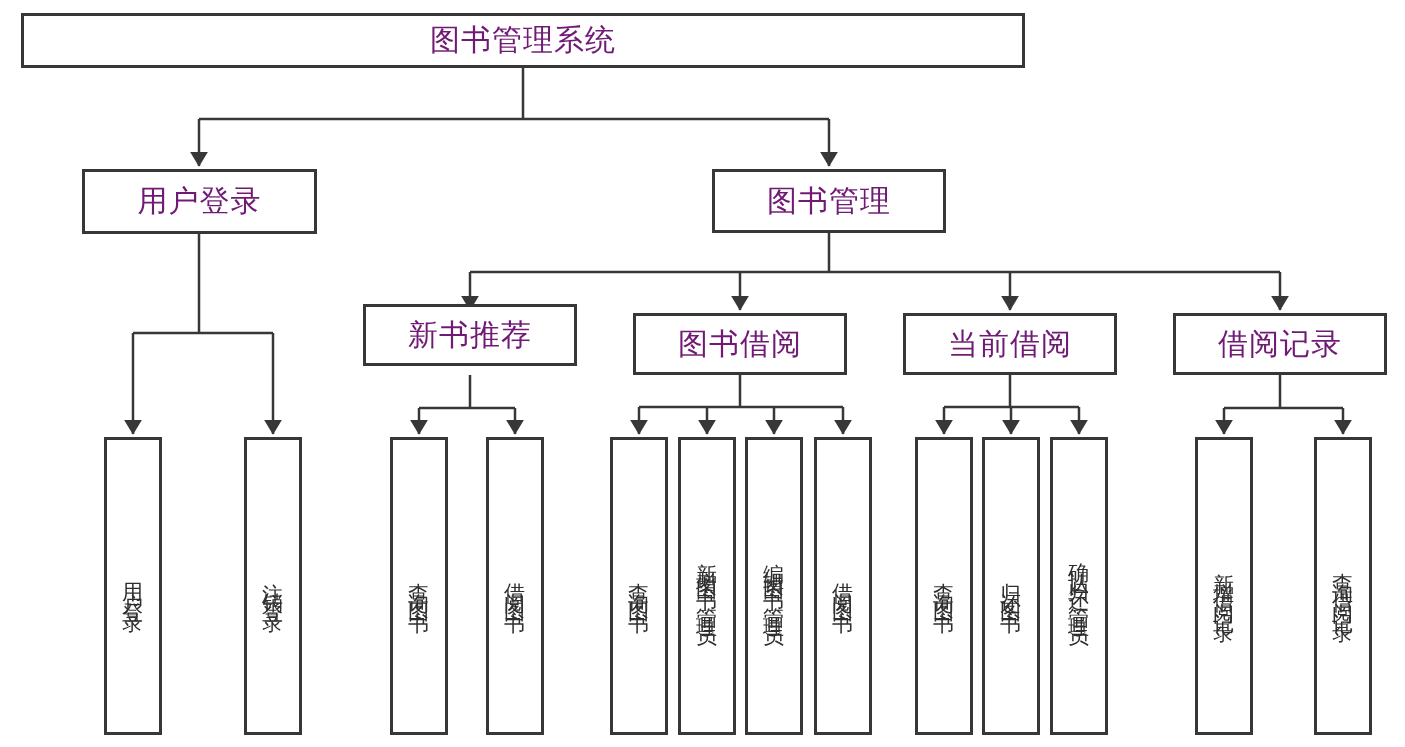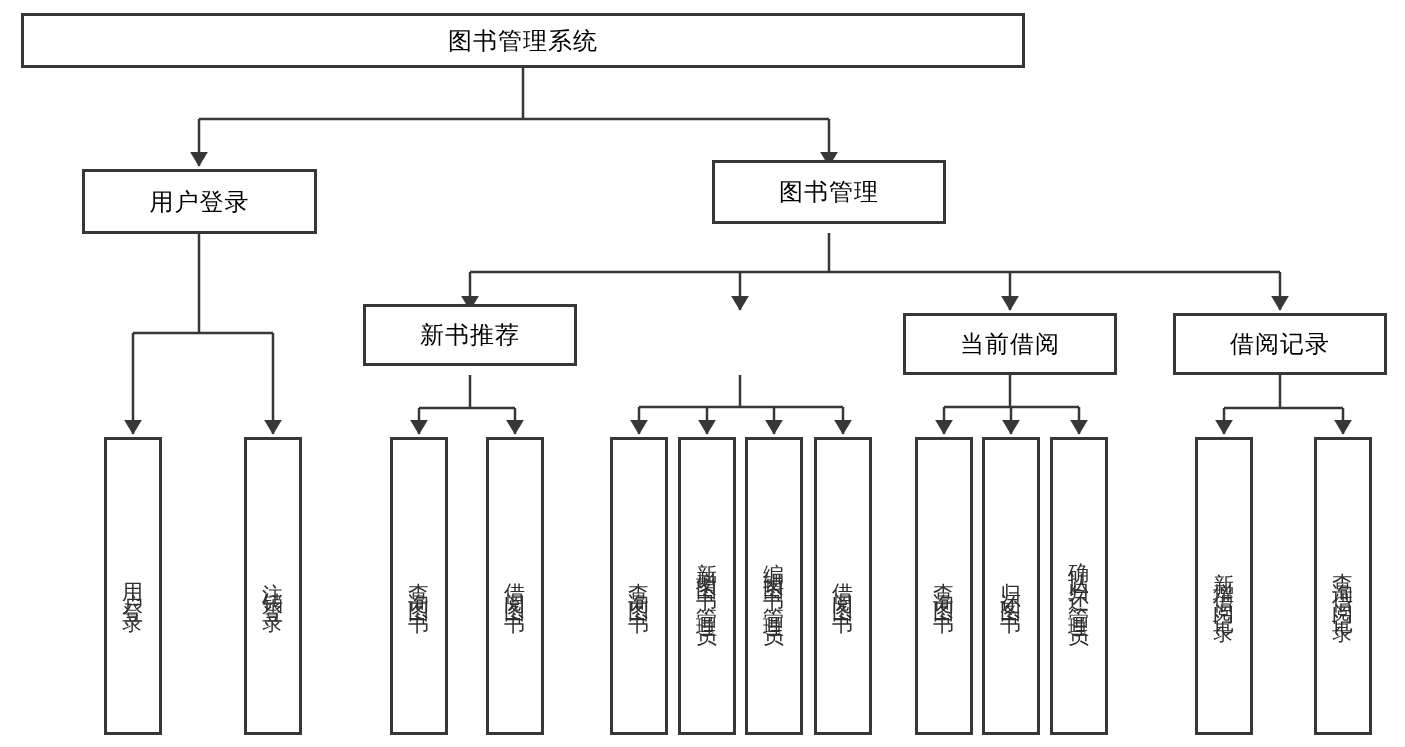--- a/index.html
+++ b/index.html
@@ -13,21 +13,21 @@
   #wires{position:absolute;left:0;top:0;z-index:1;}
   .box{
     position:absolute;
     background:#ffffff;
     border:3px solid #373737;
     box-sizing:border-box;
     display:flex;align-items:center;justify-content:center;
     z-index:2;
   }
   .hlbl{
-    font-size:24px;color:#000000;letter-spacing:1px;white-space:nowrap;
+    font-size:30px;color:#701a75;letter-spacing:1px;white-space:nowrap;
   }
   .leaf{top:437px;width:58px;height:298px;}
   .vlbl{
     writing-mode:vertical-rl;
     text-orientation:mixed;
     font-size:21px;color:#2e2e2e;
     letter-spacing:10px;line-height:1.1;
   }
   .vlbl.long{letter-spacing:9px;}
   #watermark{
@@ -83,26 +83,29 @@
     </g>
   </svg>
 
   <div class="box" style="left:21px;top:13px;width:1004px;height:55px">
     <span class="hlbl">图书管理系统</span>
   </div>
 
   <div class="box" style="left:82px;top:169px;width:235px;height:65px">
     <span class="hlbl">用户登录</span>
   </div>
-  <div class="box" style="left:712px;top:160px;width:234px;height:64px">
+  <div class="box" style="left:712px;top:169px;width:234px;height:64px">
     <span class="hlbl">图书管理</span>
   </div>
 
   <div class="box" style="left:363px;top:304px;width:214px;height:62px">
     <span class="hlbl">新书推荐</span>
+  </div>
+  <div class="box" style="left:633px;top:313px;width:214px;height:62px">
+    <span class="hlbl">图书借阅</span>
   </div>
   <div class="box" style="left:1173px;top:313px;width:214px;height:62px">
     <span class="hlbl">借阅记录</span>
   </div>
   <div class="box" style="left:903px;top:313px;width:214px;height:62px">
     <span class="hlbl">当前借阅</span>
   </div>
 
   <div class="box leaf" style="left:104px">
     <span class="vlbl">用户登录</span>

